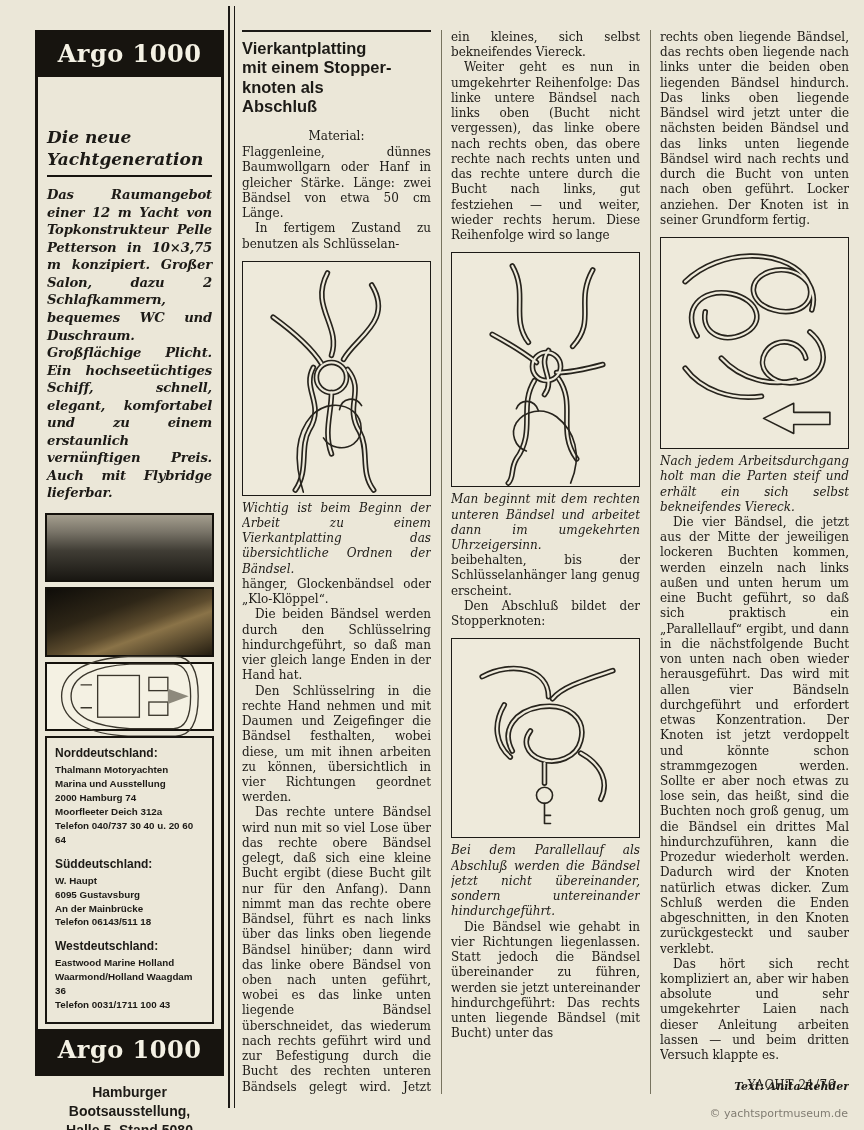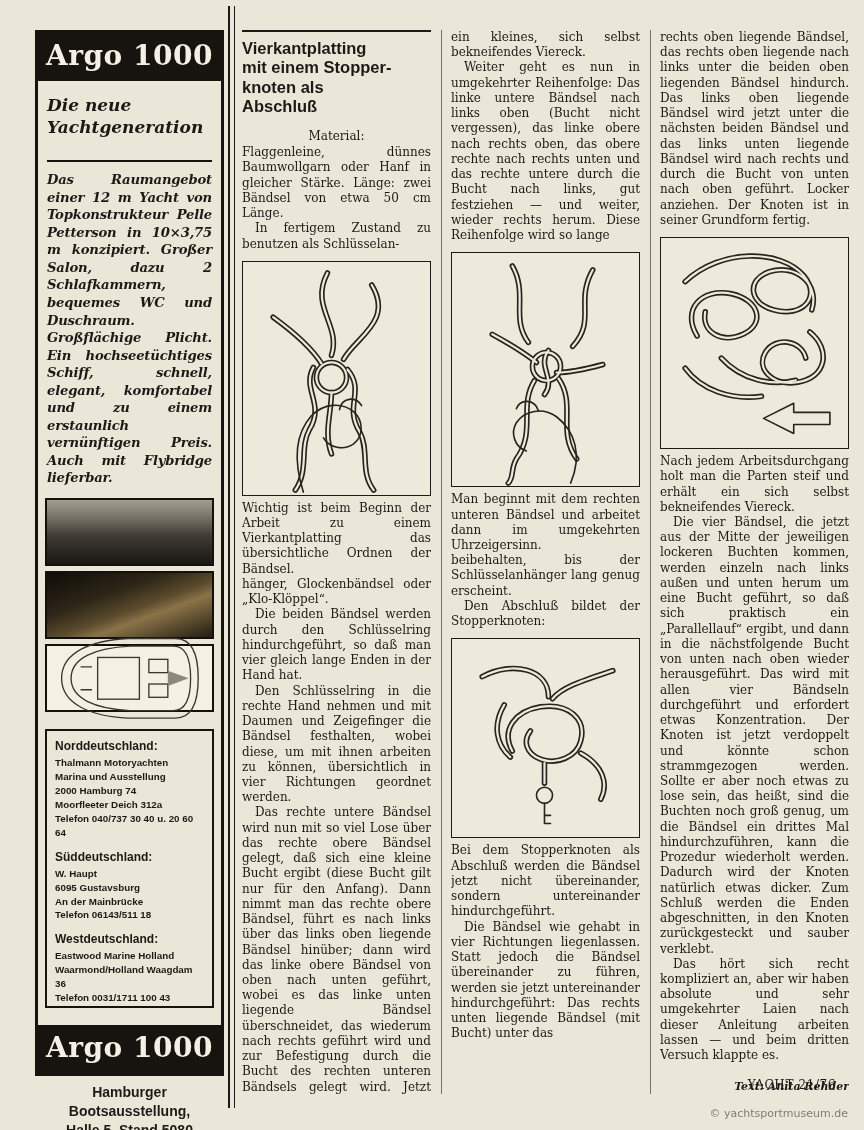--- a/index.html
+++ b/index.html
@@ -5,31 +5,31 @@
   html,body{margin:0;padding:0;}
   body{
     width:864px;height:1130px;position:relative;overflow:hidden;
     background:#ebe7d8;color:#1c1a16;
     font-family:"DejaVu Serif", serif;
   }
 
   
   .ad{position:absolute;left:35px;top:30px;width:189px;}
   .ad-frame{border:3px solid #17140f;height:1040px;display:flex;flex-direction:column;gap:5px;background:#ebe7d8;}
-  .ad-banner{background:#17140f;color:#f4f1e4;text-align:center;font-weight:bold;font-size:28px;line-height:1;padding:9px 0 11px;letter-spacing:0.5px;}
+  .ad-banner{background:#17140f;color:#f4f1e4;text-align:center;font-weight:bold;font-size:24px;line-height:1;padding:9px 0 11px;letter-spacing:0.5px;}
   .ad-text{padding:8px 9px 6px;}
-  .ad-headline{font-size:17px;font-weight:bold;font-style:italic;line-height:1.3;border-bottom:2px solid #17140f;padding-bottom:22px;margin-bottom:9px;white-space:pre-line;}
+  .ad-headline{font-size:17px;font-weight:bold;font-style:italic;line-height:1.3;border-bottom:2px solid #17140f;padding-bottom:5px;margin-bottom:9px;white-space:pre-line;margin-top:36px;}
   .ad-body{font-size:13.2px;font-weight:bold;font-style:italic;line-height:1.33;text-align:justify;letter-spacing:-0.2px;}
   .ad-photos{flex:1;display:flex;flex-direction:column;gap:5px;padding:0 7px;}
   .photo{border:2px solid #14110c;flex:1;min-height:0;}
   .photo-exterior{background:linear-gradient(180deg,#a49e8e 0%,#7b766a 25%,#403d35 55%,#191712 100%);}
   .photo-interior{background:linear-gradient(160deg,#0f0d09 0%,#2e2617 35%,#5d4c2e 55%,#8a7348 65%,#241d11 100%);}
   .photo-plan{background:#f4f1e3;display:flex;align-items:center;justify-content:center;}
   .photo-plan svg{width:92%;height:auto;display:block;}
-  .ad-contacts{border:2px solid #17140f;margin:12px 7px;padding:8px 8px 1px;font-family:"Liberation Sans", sans-serif;}
+  .ad-contacts{border:2px solid #17140f;margin:0 7px;padding:8px 8px 10px;font-family:"Liberation Sans", sans-serif;}
   .contact-region + .contact-region{margin-top:10px;}
   .contact-title{font-weight:bold;font-size:12px;margin-bottom:3px;}
   .contact-lines{font-weight:bold;font-size:9.8px;line-height:1.42;white-space:pre-line;}
   .ad-footer{margin-top:7px;text-align:center;font-family:"Liberation Sans", sans-serif;font-weight:bold;font-size:14px;line-height:1.35;white-space:pre-line;}
 
   
   .double-rule{position:absolute;left:228px;top:6px;height:1102px;width:4px;border-left:2px solid #1c1a16;border-right:1px solid #1c1a16;}
   .colsep{width:20px;display:flex;justify-content:center;}
   .colsep span{width:1px;background:#77735f;}
 
@@ -41,21 +41,21 @@
     white-space:pre-line;border-top:2px solid #1c1a16;padding-top:7px;margin:0 0 12px;
   }
   .col p{font-size:12px;line-height:1.27;text-align:justify;margin:0;}
   .col p.ind{text-indent:13px;}
   .col p.mat{margin:8px 0 1px;text-align:center;}
   .fig{border:1.5px solid #1c1a16;margin:9px 0 5px;background:#eeeadb;overflow:hidden;}
   .fig svg{display:block;width:100%;height:100%;}
   .fig1,.fig2{height:233px;}
   .fig3{height:198px;}
   .fig4{height:210px;}
-  .caption{font-size:12px;line-height:1.3;margin:2px 0 9px;text-align:left;}
+  .caption{font-style:italic;font-size:12px;line-height:1.3;margin:2px 0 9px;text-align:left;}
   .byline{text-align:right;font-weight:bold;font-style:italic;font-size:11px;margin-top:17px;}
 
   
   .mag-ref{position:absolute;right:28px;bottom:38px;font-size:12px;letter-spacing:0.6px;}
   .watermark{position:absolute;right:16px;bottom:10px;font-size:11px;color:#807c72;font-family:"DejaVu Sans", sans-serif;}
 
   
   .rope-outer{stroke:#27241d;stroke-width:5.5;fill:none;stroke-linecap:round;stroke-linejoin:round;}
   .rope-inner{stroke:#eeeadb;stroke-width:2.2;fill:none;stroke-linecap:round;stroke-linejoin:round;}
   .line-art{stroke:#27241d;fill:none;stroke-width:1.6;stroke-linecap:round;stroke-linejoin:round;}
@@ -204,21 +204,21 @@
             <path d="M128 112 C150 124 156 142 148 158"></path>
             <path d="M92 122 L92 142"></path>
           </g>
         </defs>
         <use href="#k3" class="rope-outer"></use>
         <use href="#k3" class="rope-inner"></use>
         <circle class="line-art" cx="92" cy="154" r="8"></circle>
         <path class="line-art" d="M92 162 L92 182 M92 174 L98 174 M92 182 L98 182"></path>
       </svg>
     </figure>
-    <p class="caption">Bei dem Stopperknoten als Abschluß werden die Bändsel jetzt nicht übereinander, sondern untereinander hindurchgeführt.</p>
+    <p class="caption">Bei dem Parallellauf als Abschluß werden die Bändsel jetzt nicht übereinander, sondern untereinander hindurchgeführt.</p>
 
     <p class="ind">Die Bändsel wie gehabt in vier Richtungen liegenlassen. Statt jedoch die Bändsel übereinander zu führen, werden sie jetzt untereinander hindurchgeführt: Das rechts unten liegende Bändsel (mit Bucht) unter das</p>
   </div>
 
   <div class="colsep">
       <span></span>
     </div>
 
   <div class="col">
     <p>rechts oben liegende Bändsel, das rechts oben liegende nach links unter die beiden oben liegenden Bändsel hindurch. Das links oben liegende Bändsel wird jetzt unter die nächsten beiden Bändsel und das links unten liegende Bändsel wird nach rechts und durch die Bucht von unten nach oben geführt. Locker anziehen. Der Knoten ist in seiner Grundform fertig.</p>

